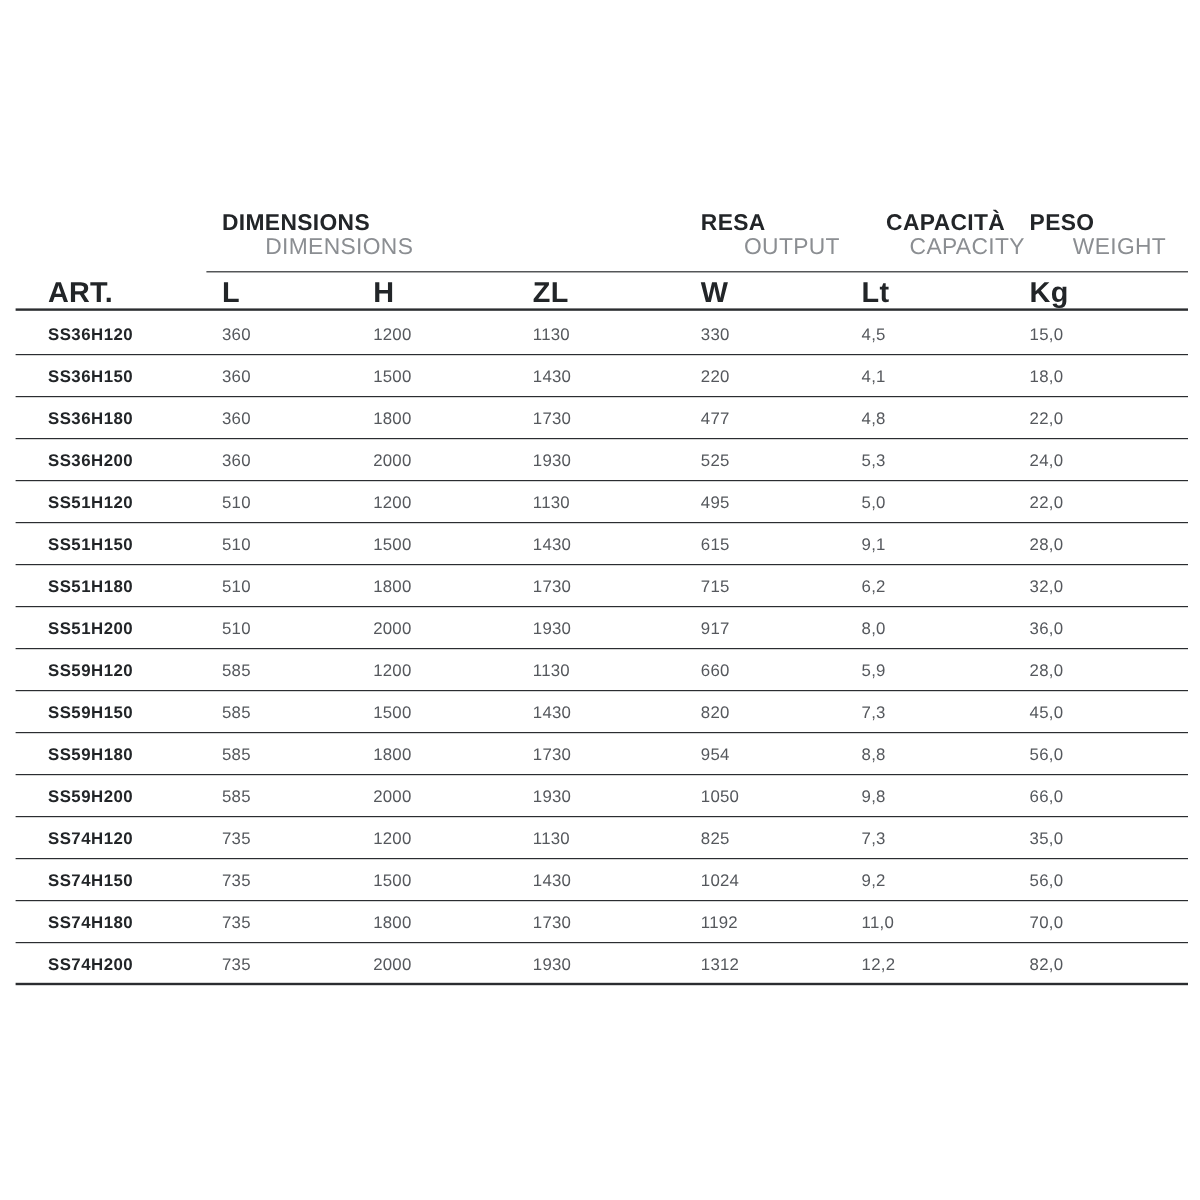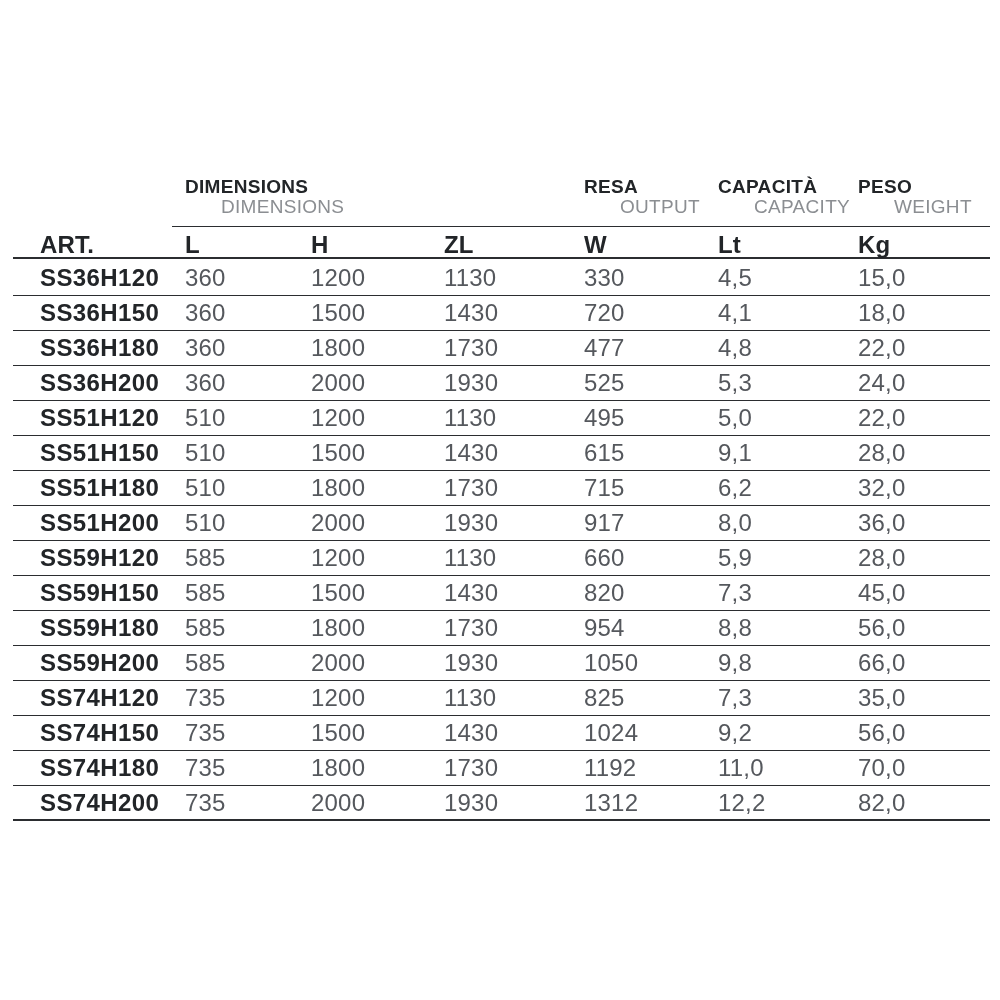--- a/index.html
+++ b/index.html
@@ -21,21 +21,21 @@
 
   
   .group-row{
     position:absolute;left:13px;top:177px;width:977px;
     display:grid;
     grid-template-columns:172px 126px 133px 140px 134px 140px 132px;
   }
   .gh{line-height:20px;font-size:19px;letter-spacing:0.3px;}
   .gh-dim{grid-column:2 / span 3;}
   .gh-resa{grid-column:5;}
-  .gh-cap{grid-column:6;}
+  .gh-cap{grid-column:6;text-align:center;}
   .gh-peso{grid-column:7;}
   .gh-primary{color:var(--ink);font-weight:700;}
   .gh-secondary{color:var(--muted);font-weight:400;margin-left:36px;}
 
   .group-underline{
     position:absolute;left:172px;top:226px;width:818px;height:0;
     border-top:1.6px solid var(--line);
   }
 
   
@@ -48,21 +48,21 @@
     letter-spacing:0.2px;
   }
   .subheader-row .c0{padding-left:27px;}
 
   
   .body{position:absolute;left:13px;top:261px;width:977px;}
   .row{
     display:grid;height:35px;align-items:center;
     grid-template-columns:172px 126px 133px 140px 134px 140px 132px;
     border-bottom:1.4px solid var(--line);
-    font-size:24px;
+    font-size:14px;
   }
   .row:last-child{border-bottom-width:2.4px;}
   .cell{color:var(--data);font-weight:400;letter-spacing:0.2px;}
   .cell.c0{
     padding-left:27px;color:var(--ink);font-weight:700;letter-spacing:0.4px;
   }
 </style>
 </head>
 <body>
 
@@ -107,21 +107,21 @@
         <div class="cell c3">1130</div>
         <div class="cell c4">330</div>
         <div class="cell c5">4,5</div>
         <div class="cell c6">15,0</div>
       </div>
       <div class="row">
         <div class="cell c0">SS36H150</div>
         <div class="cell c1">360</div>
         <div class="cell c2">1500</div>
         <div class="cell c3">1430</div>
-        <div class="cell c4">720</div>
+        <div class="cell c4">220</div>
         <div class="cell c5">4,1</div>
         <div class="cell c6">18,0</div>
       </div>
       <div class="row">
         <div class="cell c0">SS36H180</div>
         <div class="cell c1">360</div>
         <div class="cell c2">1800</div>
         <div class="cell c3">1730</div>
         <div class="cell c4">477</div>
         <div class="cell c5">4,8</div>

